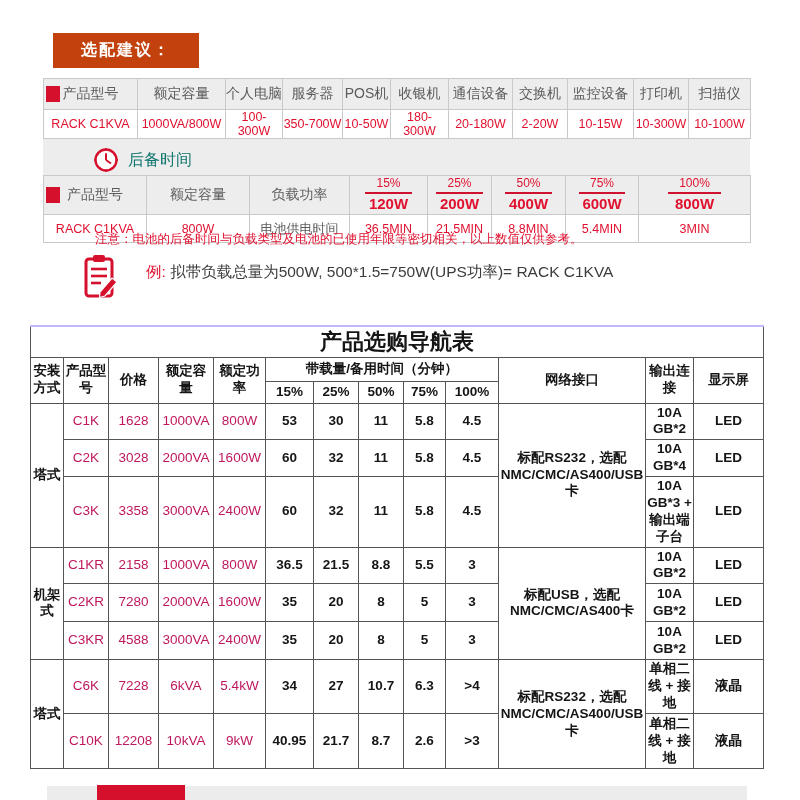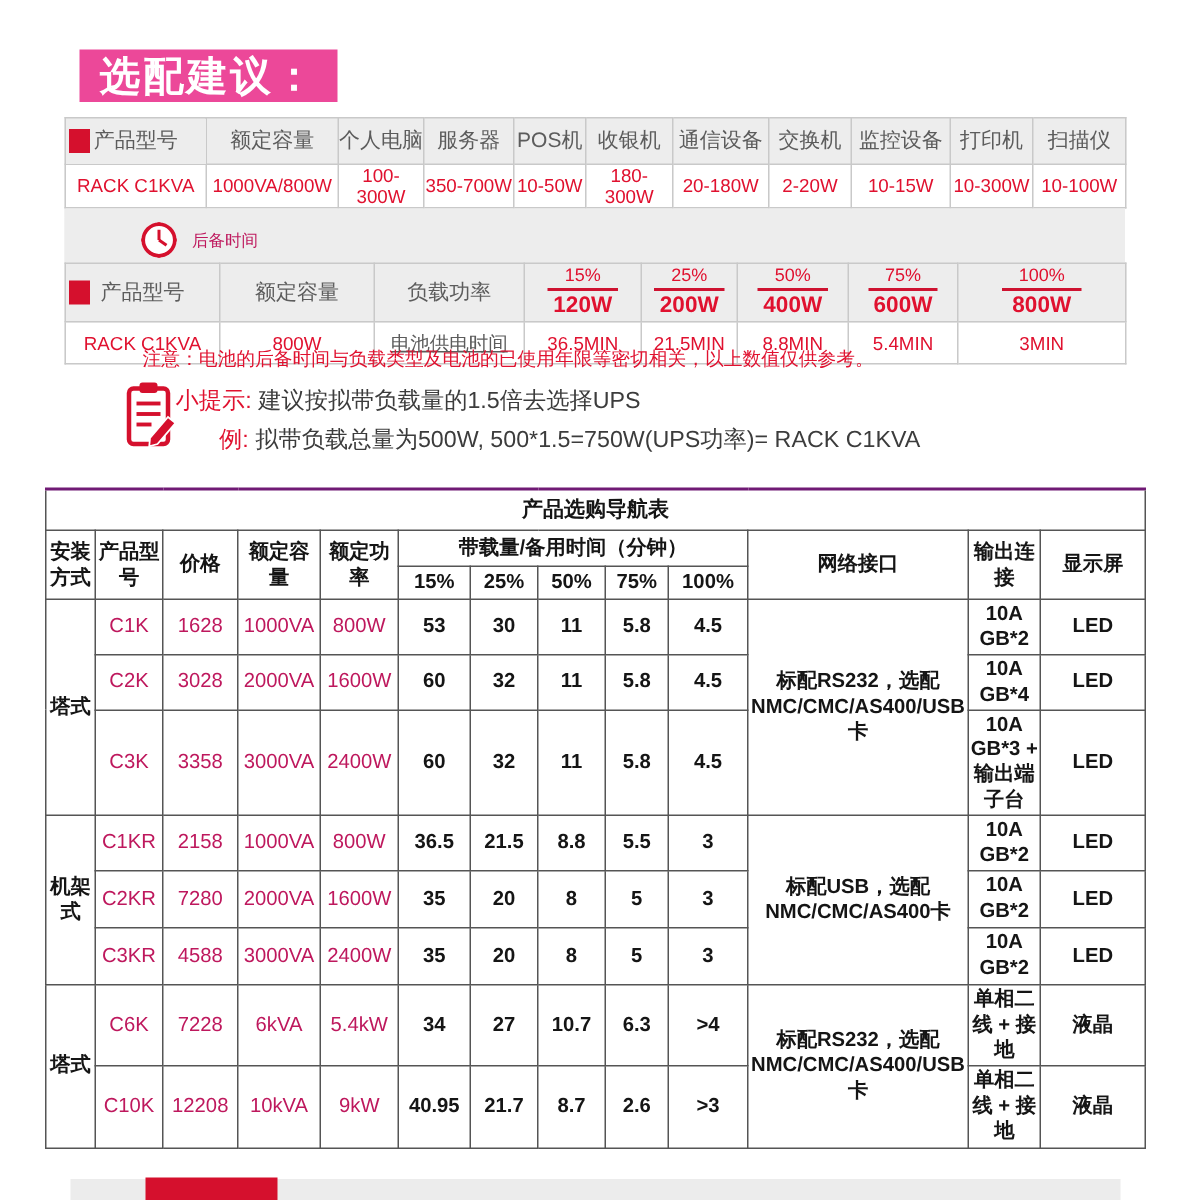--- a/index.html
+++ b/index.html
@@ -4,45 +4,45 @@
 <style>
   html,body{margin:0;padding:0;}
   body{
     width:800px;height:800px;position:relative;overflow:hidden;
     background:#ffffff;
     font-family:"Liberation Sans","DejaVu Sans",sans-serif;
     -webkit-font-smoothing:antialiased;
   }
   
   .section-chip{
-    position:absolute;left:53px;top:33px;width:172px;height:35px;
-    background:#ec4899;color:#fff;font-size:27px;font-weight:bold;
+    position:absolute;left:53px;top:33px;width:146px;height:35px;
+    background:#c2410c;color:#fff;font-size:16px;font-weight:bold;
     display:flex;align-items:center;justify-content:center;letter-spacing:2px;
   }
   
   .panel{position:absolute;left:43px;top:78px;width:707px;background:#ededed;}
   .panel table{border-collapse:collapse;table-layout:fixed;width:707px;}
   .panel th{
     background:#ededed;color:#5c5c5c;font-weight:normal;font-size:14px;
     border:1px solid #c9c9c9;height:30px;text-align:center;padding:0;
   }
   .panel td{
     background:#ffffff;color:#e0112f;font-size:12.5px;text-align:center;
     border:1px solid #c9c9c9;height:27px;padding:0;
   }
-  .panel td.muted{color:#5c5c5c;font-size:13px;text-decoration:underline;}
+  .panel td.muted{color:#5c5c5c;font-size:13px;}
   th.rel{position:relative;}
   .red-sq{
     position:absolute;left:2px;top:50%;transform:translateY(-50%);
     width:14px;height:16px;background:#d5102d;
   }
   .gap{height:6px;background:#ededed;}
   .clock-band{
     height:30px;background:#ededed;display:flex;align-items:center;
-    padding-left:50px;gap:9px;color:#be185d;font-size:11px;
+    padding-left:50px;gap:9px;color:#0f766e;font-size:16px;
   }
   .t2 th{height:38px;}
   .frac{display:flex;flex-direction:column;align-items:center;line-height:1.15;}
   .frac .top{color:#e0112f;font-size:12px;border-bottom:2px solid #ce1230;padding:0 11px 1px;}
   .frac .bot{color:#e0112f;font-size:15px;font-weight:bold;padding-top:1px;}
   
   .note{position:absolute;left:95px;top:231px;color:#e0112f;font-size:12.5px;}
   .tip-icon{position:absolute;left:84px;top:254px;}
   .tip-text{position:absolute;left:117px;top:257px;font-size:15.5px;color:#3c3c3c;}
   .tip-line2{margin-top:5px;padding-left:29px;}
@@ -50,21 +50,21 @@
   
   .big{
     position:absolute;left:30px;top:325px;width:733px;
     border-collapse:collapse;table-layout:fixed;
     font-size:13.5px;color:#151515;
   }
   .big th,.big td{
     border:1px solid #555;text-align:center;vertical-align:middle;
     padding:1px 1px;line-height:1.25;font-weight:bold;
   }
-  .big .title-cell{font-size:14px;font-weight:bold;height:24px;border-top:2px solid #701a75;background:#fff;}
+  .big .title-cell{font-size:22px;font-weight:bold;height:24px;border-top:2px solid #c4b5fd;background:#fff;}
   .big td.blue{color:#be185d;font-weight:normal;}
   .big th{font-weight:bold;}
   
   .bottom-strip{position:absolute;left:47px;bottom:0;width:700px;height:14px;background:#ececec;}
   .red-chip{position:absolute;left:50px;top:-1px;width:88px;height:15px;background:#d5102d;}
 </style>
 </head>
 <body>
 
 <div class="section-chip">选配建议：</div>
@@ -203,24 +203,20 @@
   <svg width="34" height="46" viewBox="0 0 34 46">
     <rect x="2" y="5" width="26" height="37" rx="3" fill="none" stroke="#d5102d" stroke-width="3"></rect>
     <rect x="9" y="1" width="12" height="7" rx="2" fill="#d5102d"></rect>
     <line x1="7" y1="15" x2="23" y2="15" stroke="#d5102d" stroke-width="2.6"></line>
     <line x1="7" y1="22" x2="23" y2="22" stroke="#d5102d" stroke-width="2.6"></line>
     <line x1="7" y1="29" x2="17" y2="29" stroke="#d5102d" stroke-width="2.6"></line>
     <path d="M16 38 L28 24 L33 28 L21 42 L15.5 43.5 Z" fill="#d5102d" stroke="#ffffff" stroke-width="1.2"></path>
   </svg>
 </div>
 <div class="tip-text">
-  <div>
-    <span class="tip-label">小提示:</span>
-    <span>建议按拟带负载量的1.5倍去选择UPS</span>
-  </div>
   <div class="tip-line2">
     <span class="tip-label">例:</span>
     <span>拟带负载总量为500W, 500*1.5=750W(UPS功率)= RACK C1KVA</span>
   </div>
 </div>
 
 <table class="big">
   <colgroup>
     <col style="width:33px">
       <col style="width:45px">

